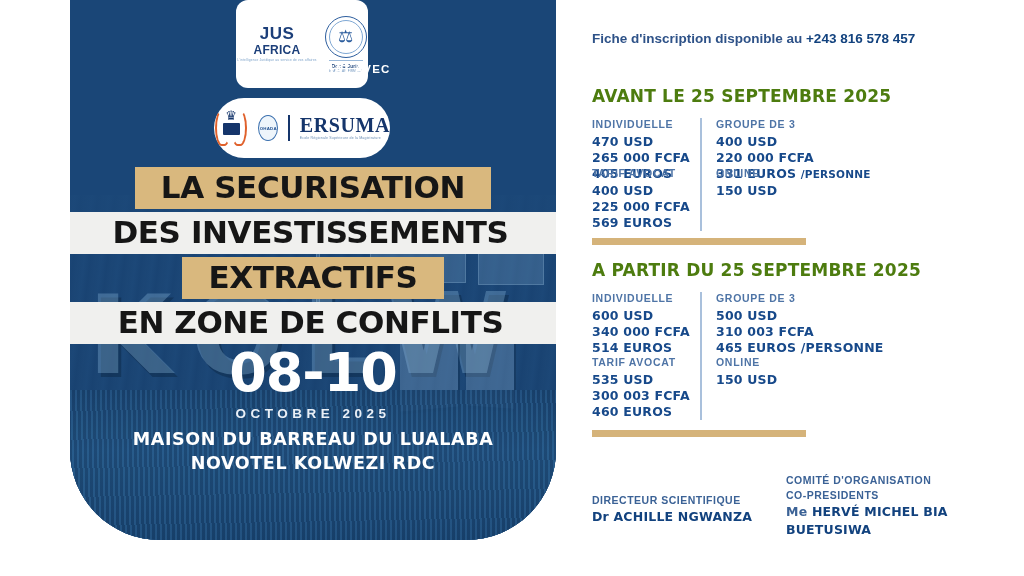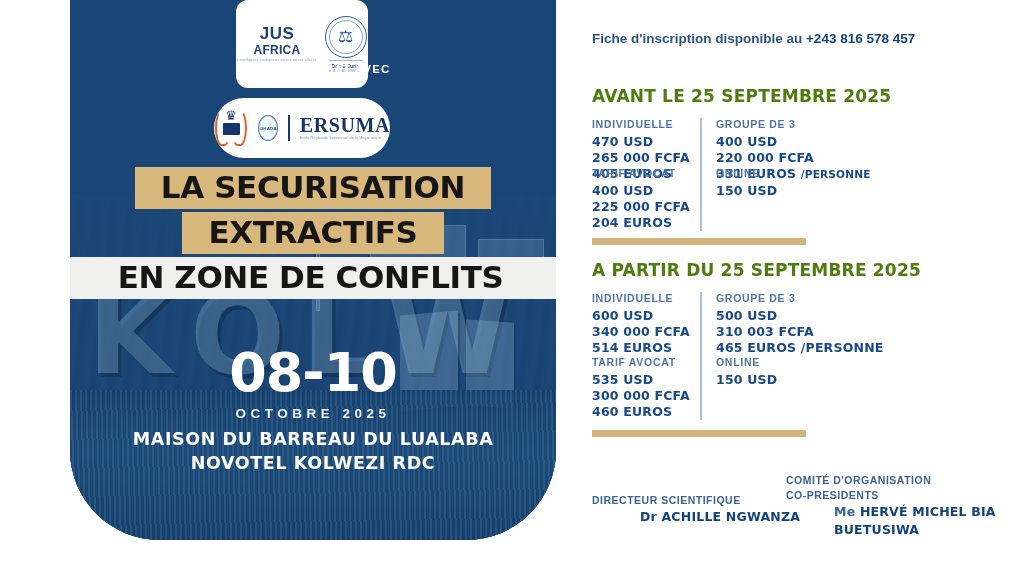--- a/index.html
+++ b/index.html
@@ -144,21 +144,21 @@
   .blk-c { position:absolute; left:0; top:260px; width:100%; }
   .blk-d { position:absolute; left:0; top:356px; width:100%; }
   .divider { position:absolute; left:0; width:214px; height:7px; background:#d5b37a; }
   .div1 { top:238px; }
   .div2 { top:430px; }
 
   .signblock { position:absolute; left:0; top:487px; width:100%; }
   .sig-left { position:absolute; left:0; top:6px; }
   .sig-right { position:absolute; left:194px; top:-14px; }
   .sig-cap { font-size:10.5px; color:#3b6296; font-weight:700; letter-spacing:.5px; line-height:1.45; }
-  .sig-name { font-family:"DejaVu Sans", sans-serif; font-size:12.5px; color:#12427e; font-weight:800; letter-spacing:.2px; line-height:1.4;margin-left:48px;}
+  .sig-name { font-family:"DejaVu Sans", sans-serif; font-size:12.5px; color:#12427e; font-weight:800; letter-spacing:.2px; line-height:1.4;}
   .sig-name .me { font-weight:600; color:#3b6296; }
 </style>
 </head>
 <body>
 
 <div id="root">
 
   <div class="poster">
 
     <div class="poster-photo">
@@ -206,20 +206,23 @@
       <div class="ers-txt">
         <div class="ers-main">ERSUMA</div>
         <div class="ers-sub">Ecole Régionale Supérieure de la Magistrature</div>
       </div>
     </div>
 
     <div class="headline">
       <div class="hl-row c">
           <span class="hl-bar hl-gold">LA SECURISATION</span>
         </div>
+      <div class="hl-row full">
+          <span class="hl-bar hl-white hl-wide">DES INVESTISSEMENTS</span>
+        </div>
       <div class="hl-row c">
           <span class="hl-bar hl-gold">EXTRACTIFS</span>
         </div>
       <div class="hl-row full">
           <span class="hl-bar hl-white hl-wide">EN ZONE DE CONFLITS</span>
         </div>
     </div>
 
     <div class="dates">
       <div class="dnum">08-10</div>
@@ -253,21 +256,21 @@
         </div>
       </div>
     </div>
 
     <div class="blk-b">
       <div class="tier-grid" style="margin-top:0;">
         <div class="tier-col">
           <div class="tier-label">TARIF AVOCAT</div>
           <div class="tier-val">400 USD</div>
           <div class="tier-val">225 000 FCFA</div>
-          <div class="tier-val">204 EUROS</div>
+          <div class="tier-val">569 EUROS</div>
         </div>
         <div class="tier-col second">
           <div class="tier-label">ONLINE</div>
           <div class="tier-val">150 USD</div>
         </div>
       </div>
     </div>
 
     <div class="divider div1"></div>
 
@@ -287,21 +290,21 @@
           <div class="tier-val"><span>465 EUROS</span> <span>/PERSONNE</span></div>
         </div>
       </div>
     </div>
 
     <div class="blk-d">
       <div class="tier-grid" style="margin-top:0;">
         <div class="tier-col">
           <div class="tier-label">TARIF AVOCAT</div>
           <div class="tier-val">535 USD</div>
-          <div class="tier-val">300 000 FCFA</div>
+          <div class="tier-val">300 003 FCFA</div>
           <div class="tier-val">460 EUROS</div>
         </div>
         <div class="tier-col second">
           <div class="tier-label">ONLINE</div>
           <div class="tier-val">150 USD</div>
         </div>
       </div>
     </div>
 
     <div class="divider div2"></div>

